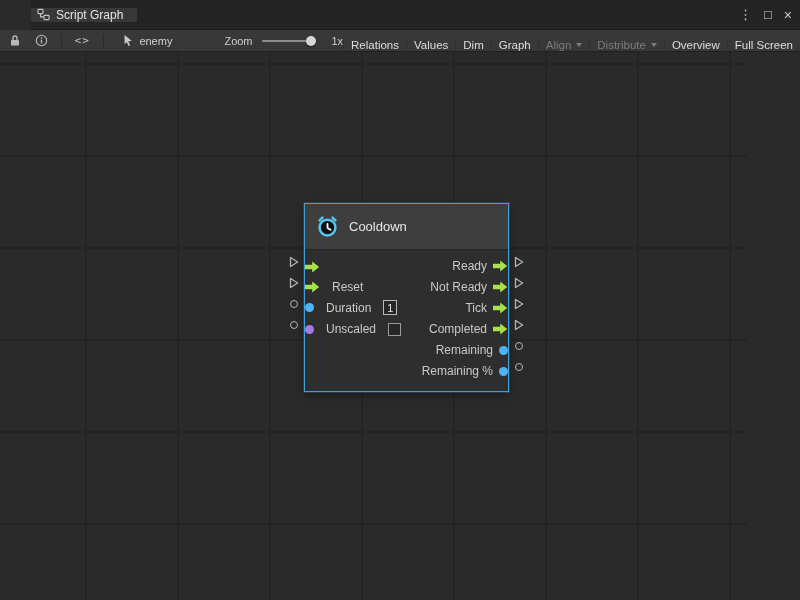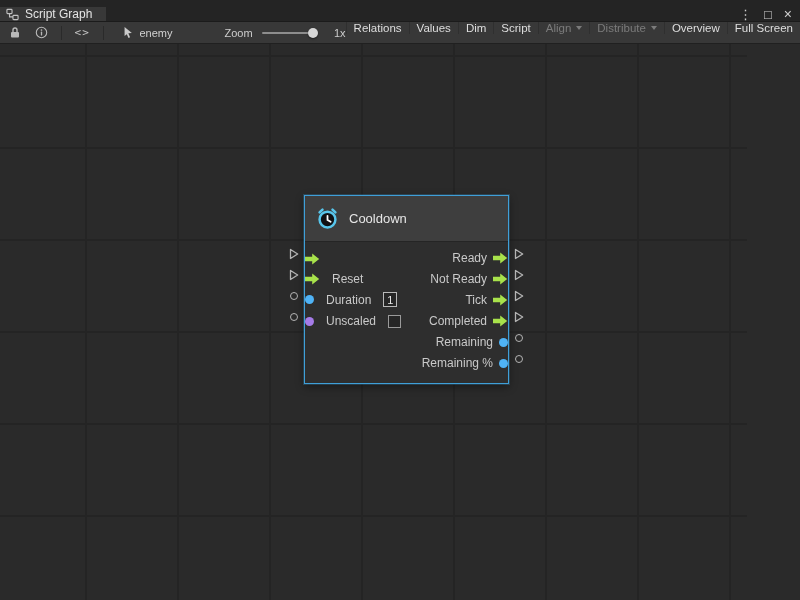--- a/index.html
+++ b/index.html
@@ -4,39 +4,39 @@
 <style>
   html,body{margin:0;padding:0;}
   body{
     width:800px;height:600px;overflow:hidden;
     background:#2a2a2a;
     font-family:"Liberation Sans",sans-serif;
     color:#ddd; user-select:none;
   }
 
   
-  .titlebar{height:22px;background:#242424;display:flex;align-items:flex-end;box-sizing:border-box;border-bottom:1px solid #1b1b1b;}
+  .titlebar{height:30px;background:#242424;display:flex;align-items:center;box-sizing:border-box;border-bottom:1px solid #1b1b1b;margin-left:31px;}
   .tab{display:flex;align-items:center;gap:6px;padding:0 14px 0 6px;background:#383838;color:#e4e4e4;font-size:12px;cursor:default;}
   .tab svg{display:block;}
   .tb-spacer{flex:1;}
   .win-controls{display:flex;align-items:center;gap:12px;padding:0 8px;color:#cfcfcf;}
   .win-controls span{font-size:13px;line-height:1;cursor:default;}
 
   
   .toolbar{height:22px;background:#383838;display:flex;align-items:center;font-size:11px;color:#d8d8d8;box-sizing:border-box;border-bottom:1px solid #202020;}
   .tool-btn{display:flex;align-items:center;justify-content:center;height:100%;padding:0 4px;cursor:default;}
   .sep{width:1px;height:14px;background:#2a2a2a;margin:0 9px;}
   .code-glyph{font-size:11px;letter-spacing:1px;color:#c6c6c6;font-family:"DejaVu Sans Mono",monospace;}
   .target-group{display:flex;align-items:center;gap:5px;margin-left:10px;color:#d2d2d2;}
   .zoom-label{margin-left:52px;color:#cdcdcd;}
   .slider{position:relative;width:92px;height:12px;margin-left:9px;display:flex;align-items:center;}
   .slider .track{width:100%;height:2px;background:#8d8d8d;border-radius:1px;}
   .slider .knob{position:absolute;left:86%;top:1px;width:10px;height:10px;border-radius:50%;background:#d6d6d6;box-shadow:0 1px 2px rgba(0,0,0,.5);}
   .zoom-value{margin-left:18px;color:#cdcdcd;}
-  .tb-right{margin-left:auto;display:flex;height:100%;align-items:flex-start;}
+  .tb-right{margin-left:auto;display:flex;height:100%;align-items:flex-end;}
   .bar-btn{display:flex;align-items:center;padding:0 7px;font-size:11.5px;color:#dedede;border-left:1px solid #2f2f2f;cursor:default;white-space:nowrap;}
   .bar-btn.disabled{color:#7b7b7b;}
   .caret{width:0;height:0;border-left:3.5px solid transparent;border-right:3.5px solid transparent;border-top:4px solid currentColor;margin-left:5px;}
 
   
   .canvas{
     position:relative;width:747px;height:556px;
     background:#2a2a2a;
     background-image:
       linear-gradient(#242424 2px, transparent 2px),
@@ -133,21 +133,21 @@
     <div class="bar-btn">
         <span>Relations</span>
       </div>
     <div class="bar-btn">
         <span>Values</span>
       </div>
     <div class="bar-btn">
         <span>Dim</span>
       </div>
     <div class="bar-btn">
-        <span>Script</span>
+        <span>Graph</span>
       </div>
     <div class="bar-btn disabled">
         <span>Align</span>
         <span class="caret"></span>
       </div>
     <div class="bar-btn disabled">
         <span>Distribute</span>
         <span class="caret"></span>
       </div>
     <div class="bar-btn">

